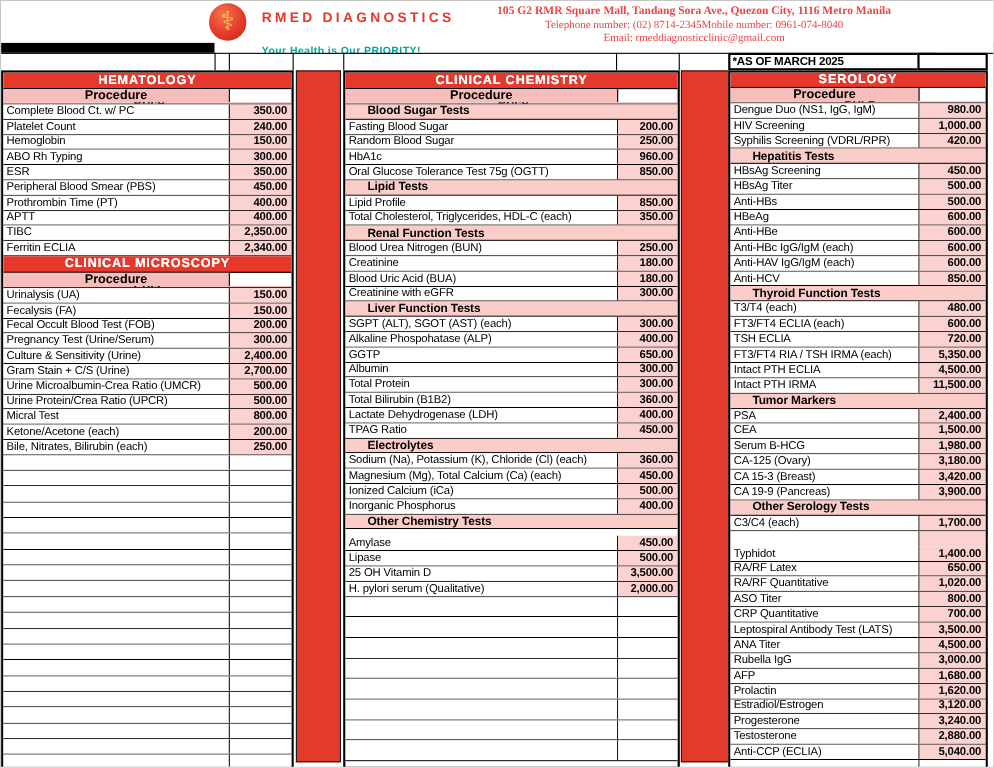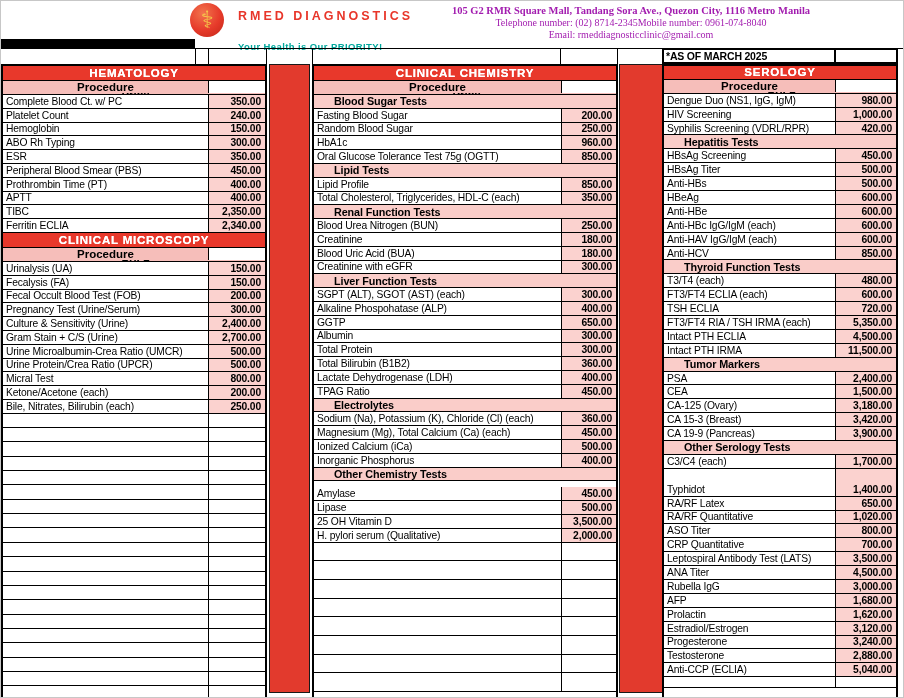--- a/index.html
+++ b/index.html
@@ -14,21 +14,21 @@
     position:absolute;left:189px;top:2px;width:34px;height:34px;border-radius:50%;
     background:radial-gradient(circle at 38% 30%, #f2744d 0%, #e63a2a 55%, #c02617 100%);
     display:flex;align-items:center;justify-content:center;
   }
   .caduceus{color:#f6c54a;font-size:24px;line-height:1;}
   .brand-block{position:absolute;left:237px;top:8px;}
   .brand{color:#e8362a;font-weight:bold;font-size:12.5px;letter-spacing:3px;white-space:nowrap;}
   .tagline{color:#00a79c;font-weight:bold;font-size:9.5px;letter-spacing:.4px;margin-top:18px;white-space:nowrap;}
   .address-block{
     position:absolute;left:396px;top:4px;width:468px;text-align:center;
-    font-family:"Liberation Serif","DejaVu Serif",serif;color:#a21caf;
+    font-family:"Liberation Serif","DejaVu Serif",serif;color:#ef4444;
   }
   .addr1{font-weight:bold;font-size:10.5px;white-space:nowrap;}
   .addr2{font-size:10px;margin-top:1px;white-space:nowrap;}
   .addr2 .tel{}
   .addr3{font-size:10px;margin-top:1px;}
   
   .black-band{position:absolute;left:0;top:38px;width:194px;height:9px;background:#000;}
   .topline{position:absolute;left:0;top:47px;width:904px;height:1px;background:#000;}
   .vtick{position:absolute;top:47px;height:16px;width:1px;background:#000;}
   .asof-cell{
@@ -518,20 +518,24 @@
       <div class="trow band">Tumor Markers</div>
       <div class="trow">
         <div class="cell proc">PSA</div>
         <div class="cell price">2,400.00</div>
       </div>
       <div class="trow">
         <div class="cell proc">CEA</div>
         <div class="cell price">1,500.00</div>
       </div>
       <div class="trow">
+        <div class="cell proc">Serum B-HCG</div>
+        <div class="cell price">1,980.00</div>
+      </div>
+      <div class="trow">
         <div class="cell proc">CA-125 (Ovary)</div>
         <div class="cell price">3,180.00</div>
       </div>
       <div class="trow">
         <div class="cell proc">CA 15-3 (Breast)</div>
         <div class="cell price">3,420.00</div>
       </div>
       <div class="trow">
         <div class="cell proc">CA 19-9 (Pancreas)</div>
         <div class="cell price">3,900.00</div>

